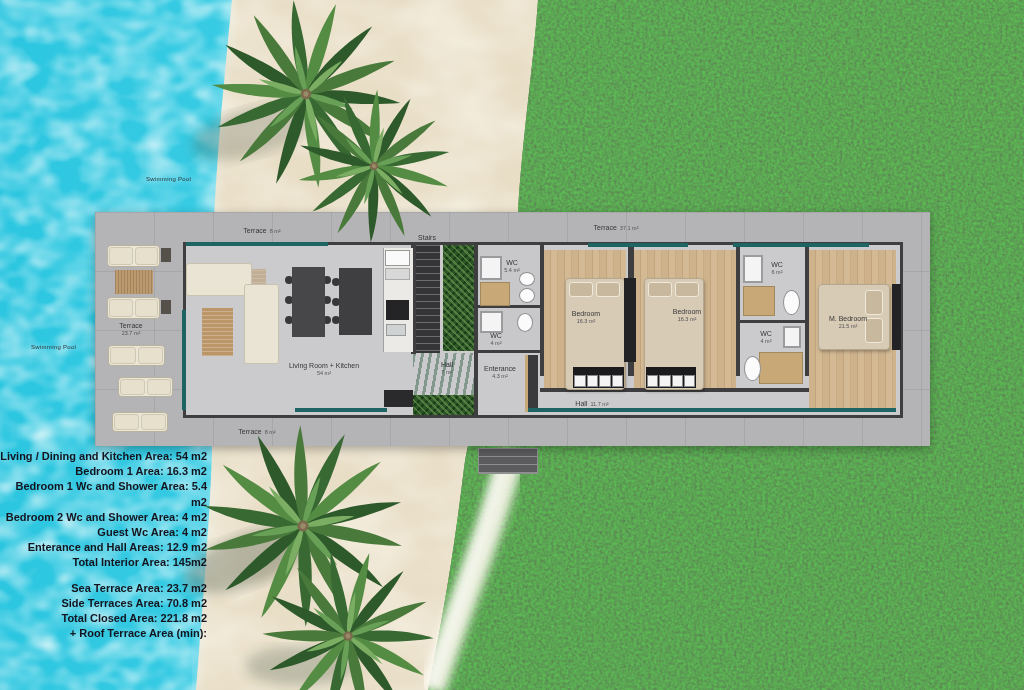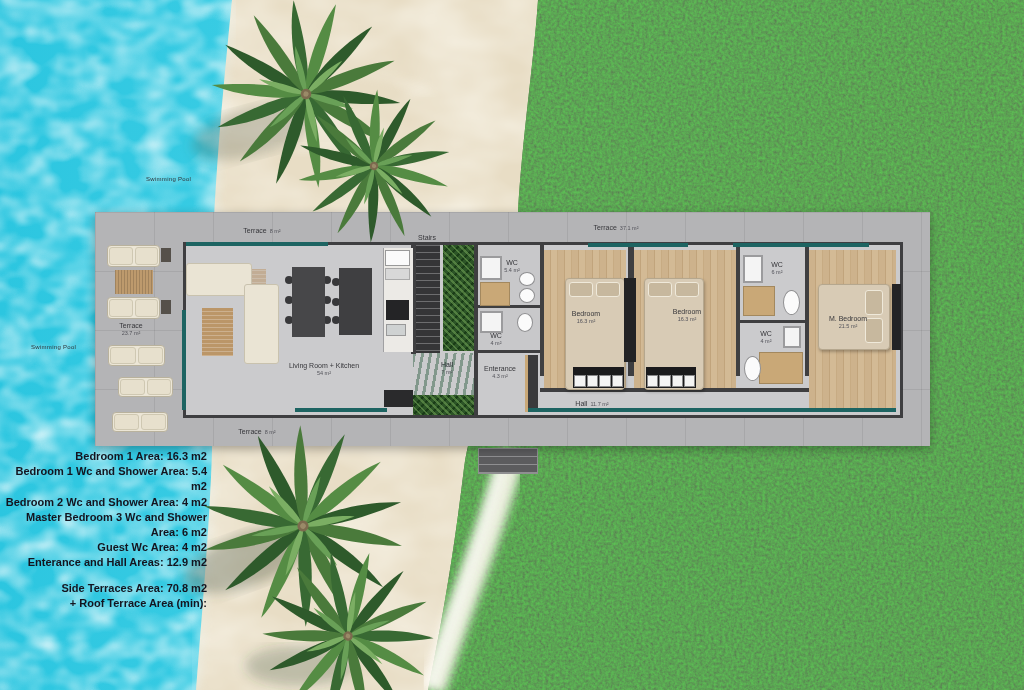--- a/index.html
+++ b/index.html
@@ -328,27 +328,30 @@
     <use href="#palm" transform="translate(303,526) rotate(40) scale(1.12)"></use>
     <use href="#palm" transform="translate(348,636) rotate(210) scale(0.95)"></use>
   </svg>
 
   <div class="pool-label pl1">Swimming Pool</div>
   <div class="pool-label pl2">Swimming Pool</div>
 
   <div class="legend">
     <div class="legend-block">
 
+    <div class="legend-line">Living / Dining and Kitchen Area: 54 m2</div>
         <div class="legend-line">Bedroom 1 Area: 16.3 m2</div>
         <div class="legend-line">Bedroom 1 Wc and Shower Area: 5.4 m2</div>
         <div class="legend-line">Bedroom 2 Wc and Shower Area: 4 m2</div>
-        <div class="legend-line">Master Bedroom 3 Wc and Shower Area: 6 m2</div>
         <div class="legend-line">Guest Wc Area: 4 m2</div>
         <div class="legend-line">Enterance and Hall Areas: 12.9 m2</div>
+        <div class="legend-line">Total Interior Area: 145m2</div>
       </div>
     <div class="legend-block b2">
 
+    <div class="legend-line">Sea Terrace Area: 23.7 m2</div>
         <div class="legend-line">Side Terraces Area: 70.8 m2</div>
+        <div class="legend-line">Total Closed Area: 221.8 m2</div>
         <div class="legend-line">+ Roof Terrace Area (min):</div>
       </div>
   </div>
 
 </div>
 
 </body></html>

